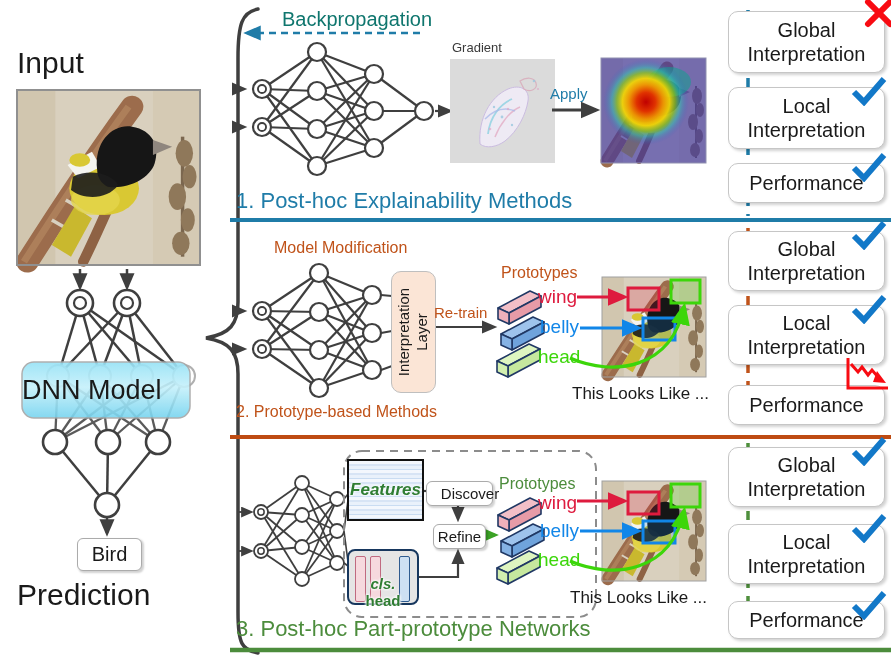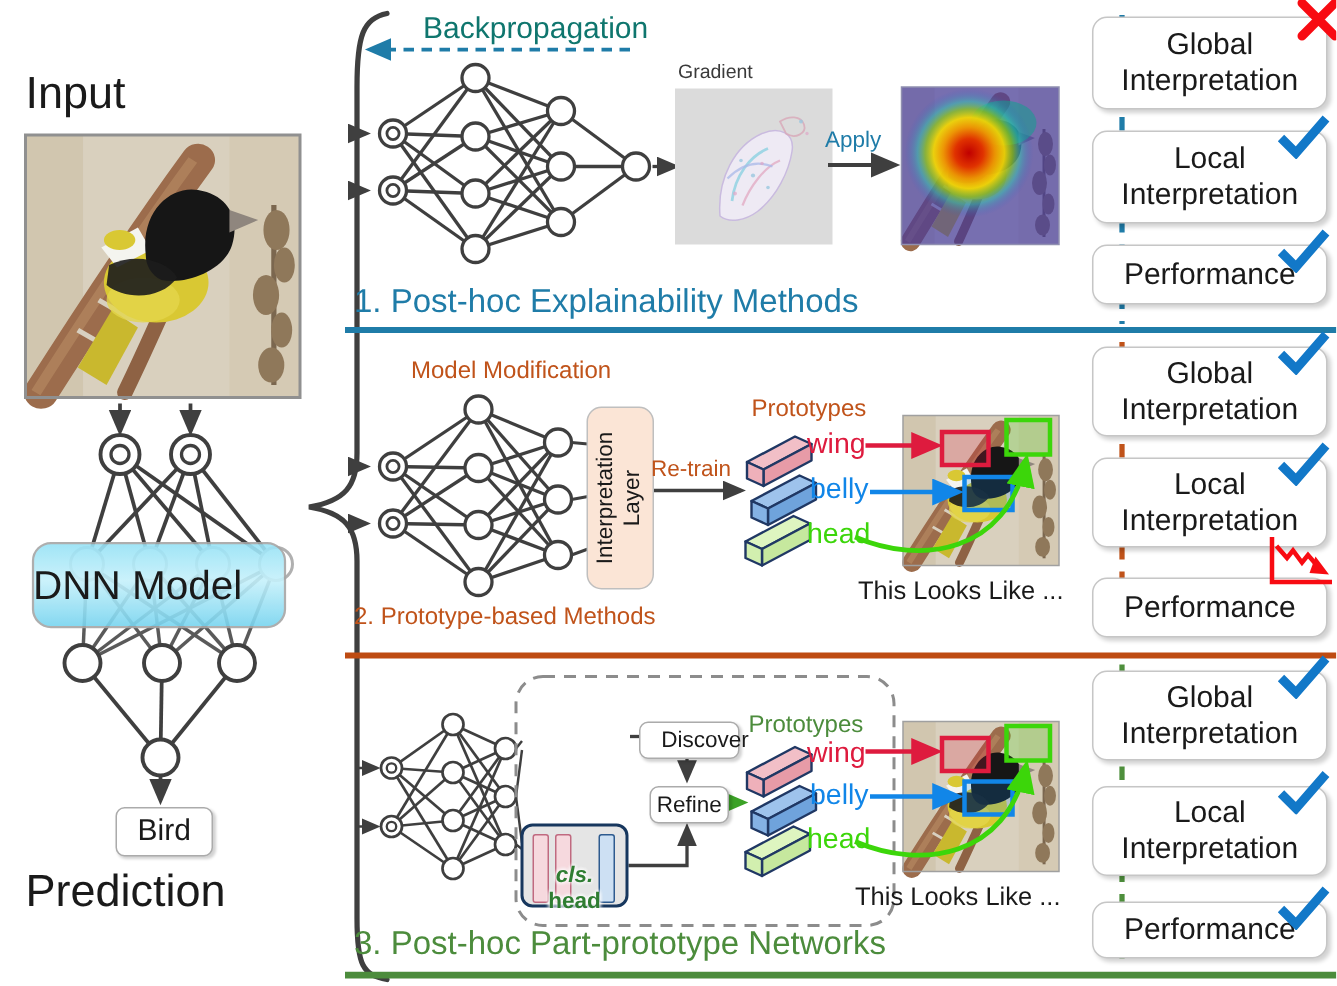--- a/index.html
+++ b/index.html
@@ -432,20 +432,23 @@
   </div>
 </div>
 <div class="txt ctr" style="left:434px;top:304px;width:62px;font-size:15px;color:#C0531A;">Re-train</div>
 <div class="txt" style="left:501px;top:264px;font-size:16px;color:#C0531A;">Prototypes</div>
 <div class="txt" style="left:538px;top:286px;font-size:19px;color:#DE1B3E;">wing</div>
 <div class="txt" style="left:540px;top:316px;font-size:19px;color:#1186E8;">belly</div>
 <div class="txt" style="left:538px;top:346px;font-size:19px;color:#3CD60A;">head</div>
 <div class="txt ctr" style="left:572px;top:384px;width:140px;font-size:17px;">This Looks Like ...</div>
 <div class="txt" style="left:236px;top:403px;font-size:16px;color:#C0531A;text-align:right;">2. Prototype-based Methods</div>
 
+<div class="features-box">
+  <span>Features</span>
+</div>
 <div class="box" style="left:426px;top:481px;width:65px;height:23px;">
   <span class="txt" style="position:static;font-size:15px;margin-left:21px;">Discover</span>
 </div>
 <div class="box" style="left:433px;top:524px;width:51px;height:23px;">
   <span class="txt" style="position:static;font-size:15px;">Refine</span>
 </div>
 <div class="clshead-box">
   <div class="clsbar pink" style="left:6px;"></div>
   <div class="clsbar pink" style="left:21px;"></div>
   <div class="clsbar blue" style="left:50px;"></div>

